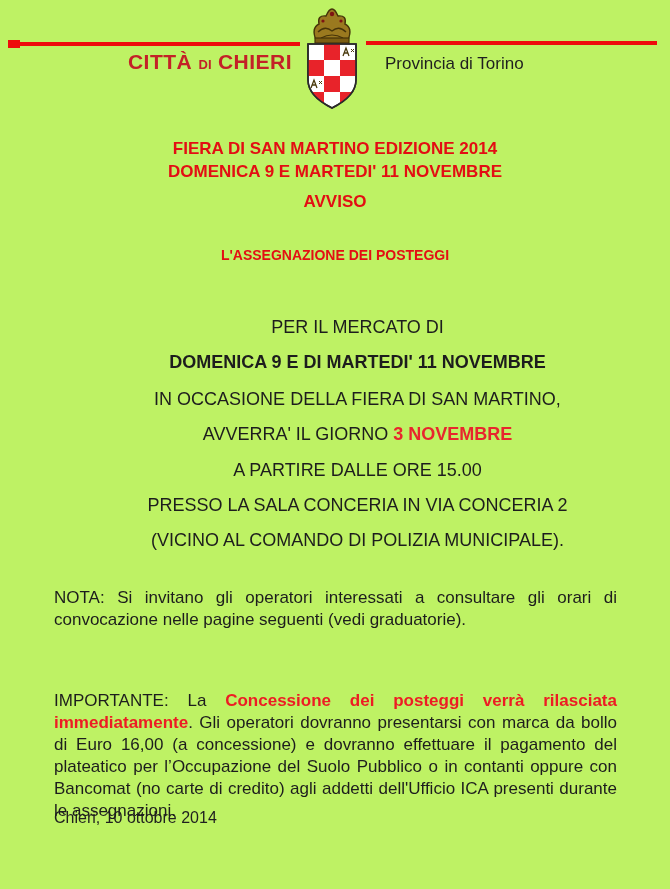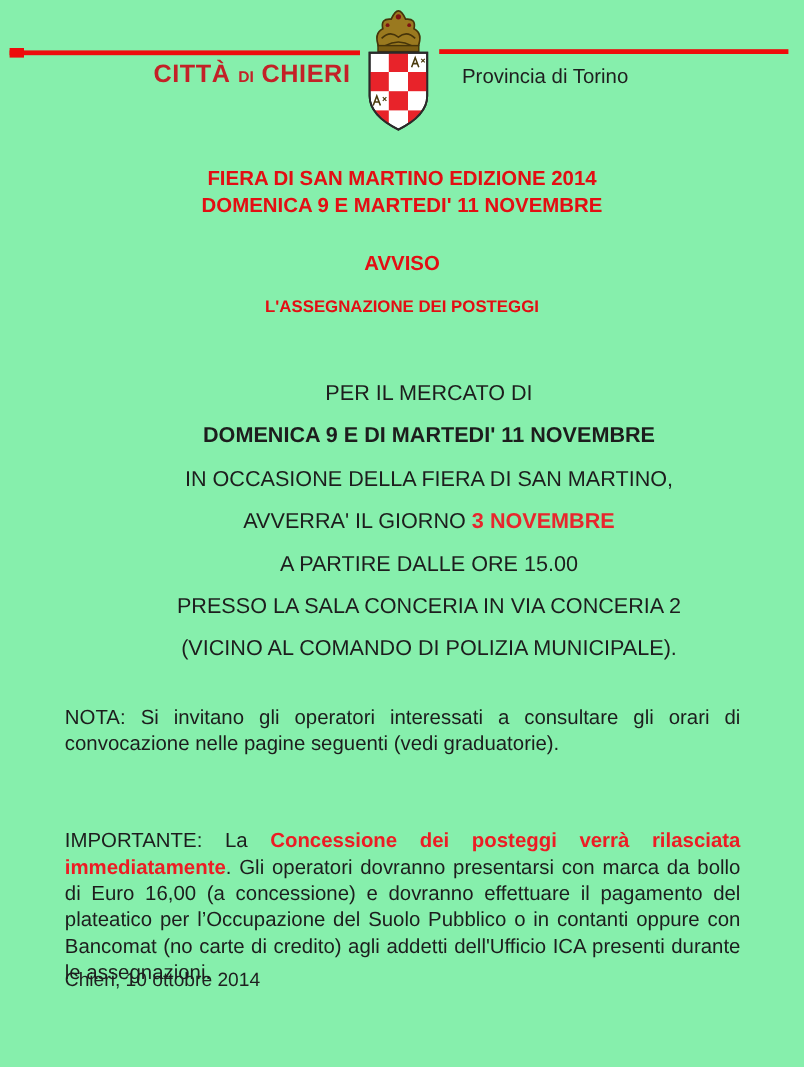--- a/index.html
+++ b/index.html
@@ -1,36 +1,36 @@
 <!DOCTYPE html>
 <html><head>
 <meta charset="utf-8">
 <style>
   html,body{margin:0;padding:0;background:#ffffff;}
   .page{
-    position:relative;width:670px;height:889px;background:#86efac;overflow:hidden;
+    position:relative;width:670px;height:889px;background:#bef264;overflow:hidden;
     font-family:"Liberation Sans", sans-serif;color:#1d1d1d;
   }
   
   .rule{position:absolute;background:#ee0c0c;height:4px;}
   .rule-left{left:8px;top:42px;width:292px;}
   .rule-left-tip{position:absolute;left:8px;top:40px;width:12px;height:8px;background:#ee0c0c;}
   .rule-right{left:366px;top:41px;width:291px;}
   .city-title{
     position:absolute;left:115px;top:50px;width:190px;text-align:center;
     color:#c32127;font-size:21px;font-weight:bold;letter-spacing:0.5px;white-space:nowrap;
   }
   .city-title .di{font-size:13px;letter-spacing:0;}
   .province{position:absolute;left:385px;top:54px;font-size:17px;color:#1f1f1f;}
   .crest{position:absolute;left:303px;top:8px;width:58px;height:102px;}
   
   .center{position:absolute;left:0;right:0;text-align:center;}
   .red-title{color:#e30e13;font-weight:bold;font-size:17px;line-height:23px;}
   .t-lines{top:137px;}
-  .t-avviso{top:208px;}
+  .t-avviso{top:190px;}
   .t-headline{top:243px;font-size:14px;line-height:24px;}
   
   .b-line{font-size:18px;color:#1d1d1d;margin-left:45px;}
   .b1{top:317px;}
   .b2{top:352px;font-weight:bold;}
   .b3{top:389px;}
   .b4{top:424px;}
   .b5{top:460px;}
   .b6{top:495px;}
   .b7{top:530px;}

